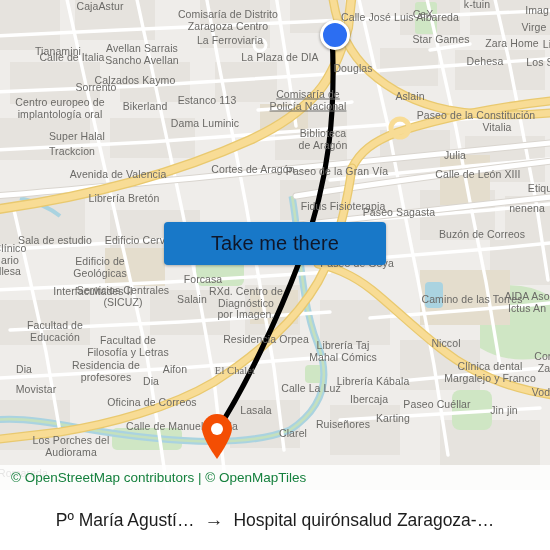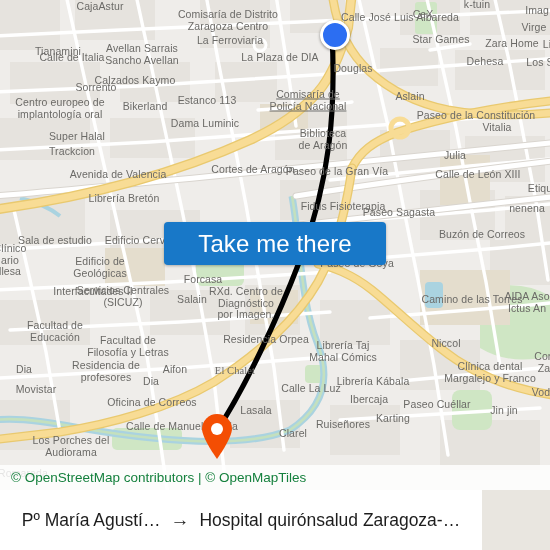--- a/index.html
+++ b/index.html
@@ -10,31 +10,31 @@
   
   #map{position:absolute;left:0;top:0;width:550px;height:490px;overflow:hidden;background:#eeece7;}
   #map svg{position:absolute;left:0;top:0;}
 
   .maplbl{position:absolute;color:#6b6a67;font-size:10.5px;line-height:11.5px;
           white-space:pre;letter-spacing:.1px;text-align:center;
           transform:translate(-50%,-50%);pointer-events:none;}
 
   
   #takeme{position:absolute;left:164px;top:222px;width:222px;height:43px;
-          background:#1878c8;border:none;border-radius:4px;color:#ffffff;
-          font-size:24px;font-family:"Liberation Sans",sans-serif;letter-spacing:.1px;
+          background:#1878c8;border:none;border-radius:4px;color:#0f172a;
+          font-size:20px;font-family:"Liberation Sans",sans-serif;letter-spacing:.1px;
           box-shadow:0 1px 3px rgba(0,0,0,.28);cursor:pointer;}
 
   
   #attrib{position:absolute;left:0;top:465px;width:550px;height:25px;
           background:rgba(255,255,255,.82);color:#15803d;font-size:13.5px;
           line-height:25px;padding-left:11px;box-sizing:border-box;white-space:nowrap;}
 
   
-  #footer{position:absolute;left:0;top:490px;width:482px;height:60px;background:#fff;
+  #footer{position:absolute;left:0;top:490px;width:550px;height:60px;background:#fff;
           display:flex;align-items:center;}
   #footer .route{flex:1;display:flex;align-items:center;justify-content:center;
                  font-size:17.5px;color:#1d1d1d;white-space:nowrap;overflow:hidden;}
   #footer .arrow{margin:0 10px;font-size:19px;color:#1d1d1d;}
   #brand{display:flex;align-items:center;padding-right:12px;}
   #brand .word{font-size:25px;font-weight:bold;color:#101010;letter-spacing:-.6px;margin-left:1px;}
 </style>
 </head>
 <body>
 

